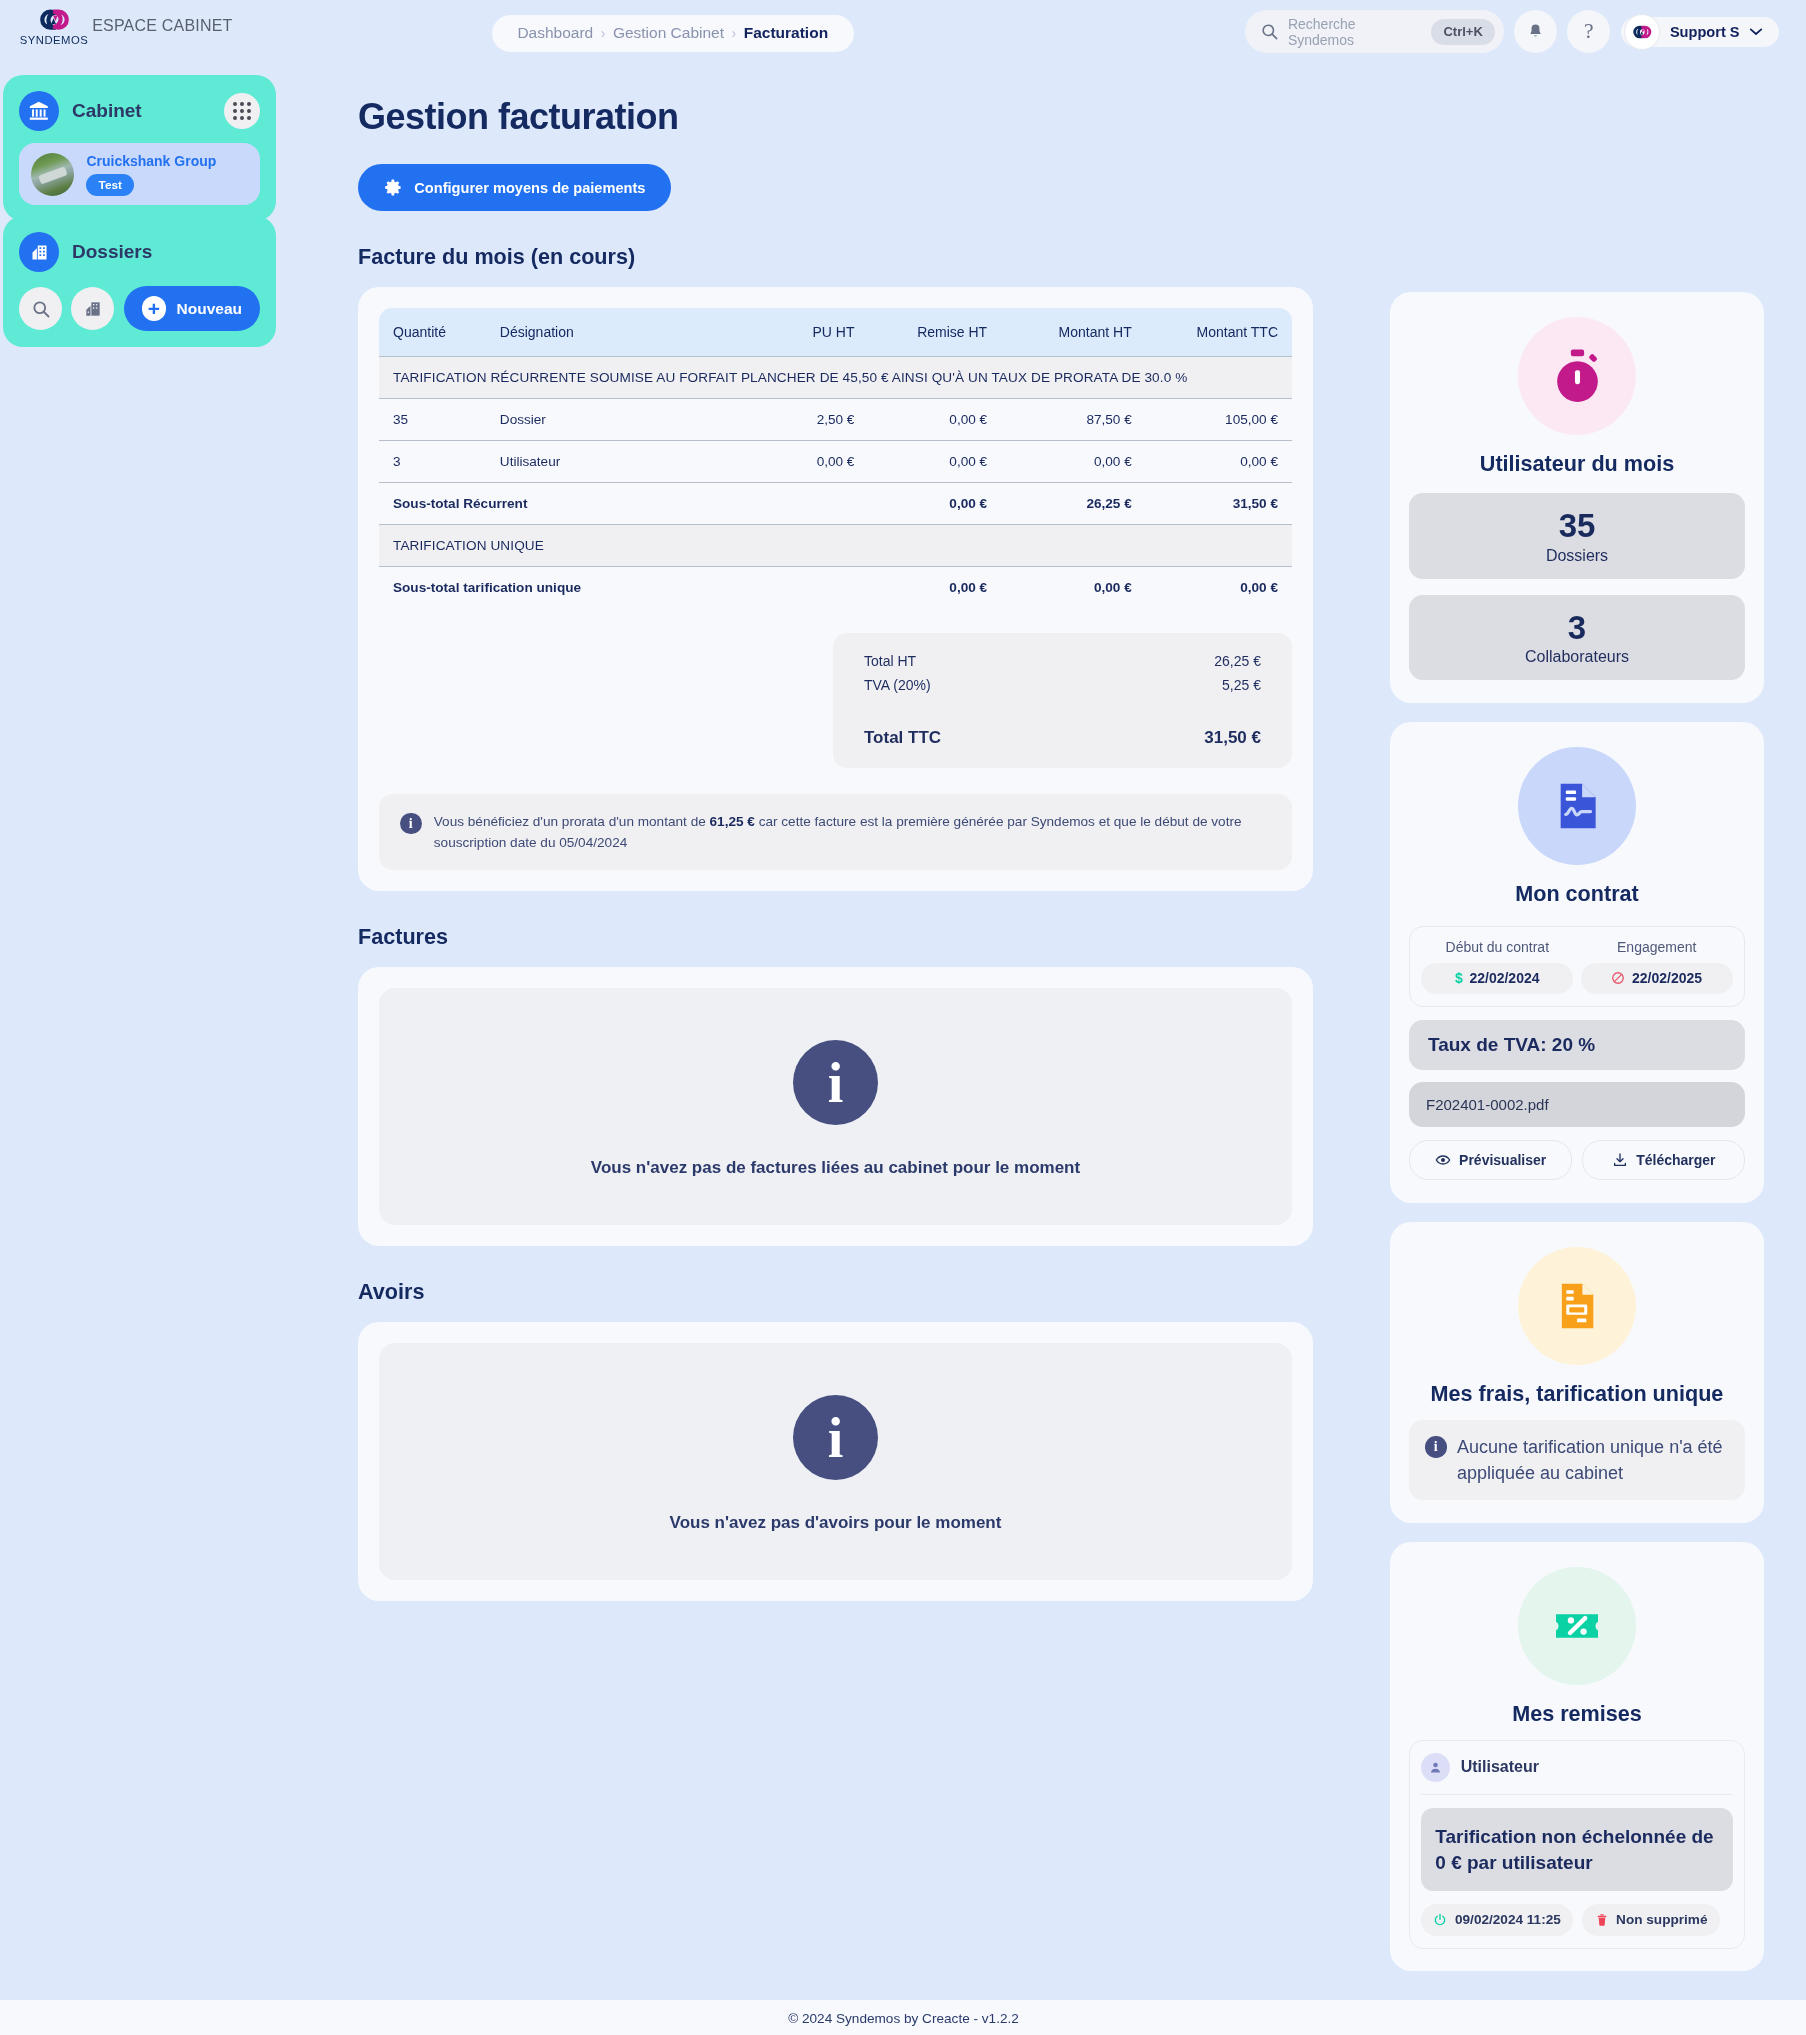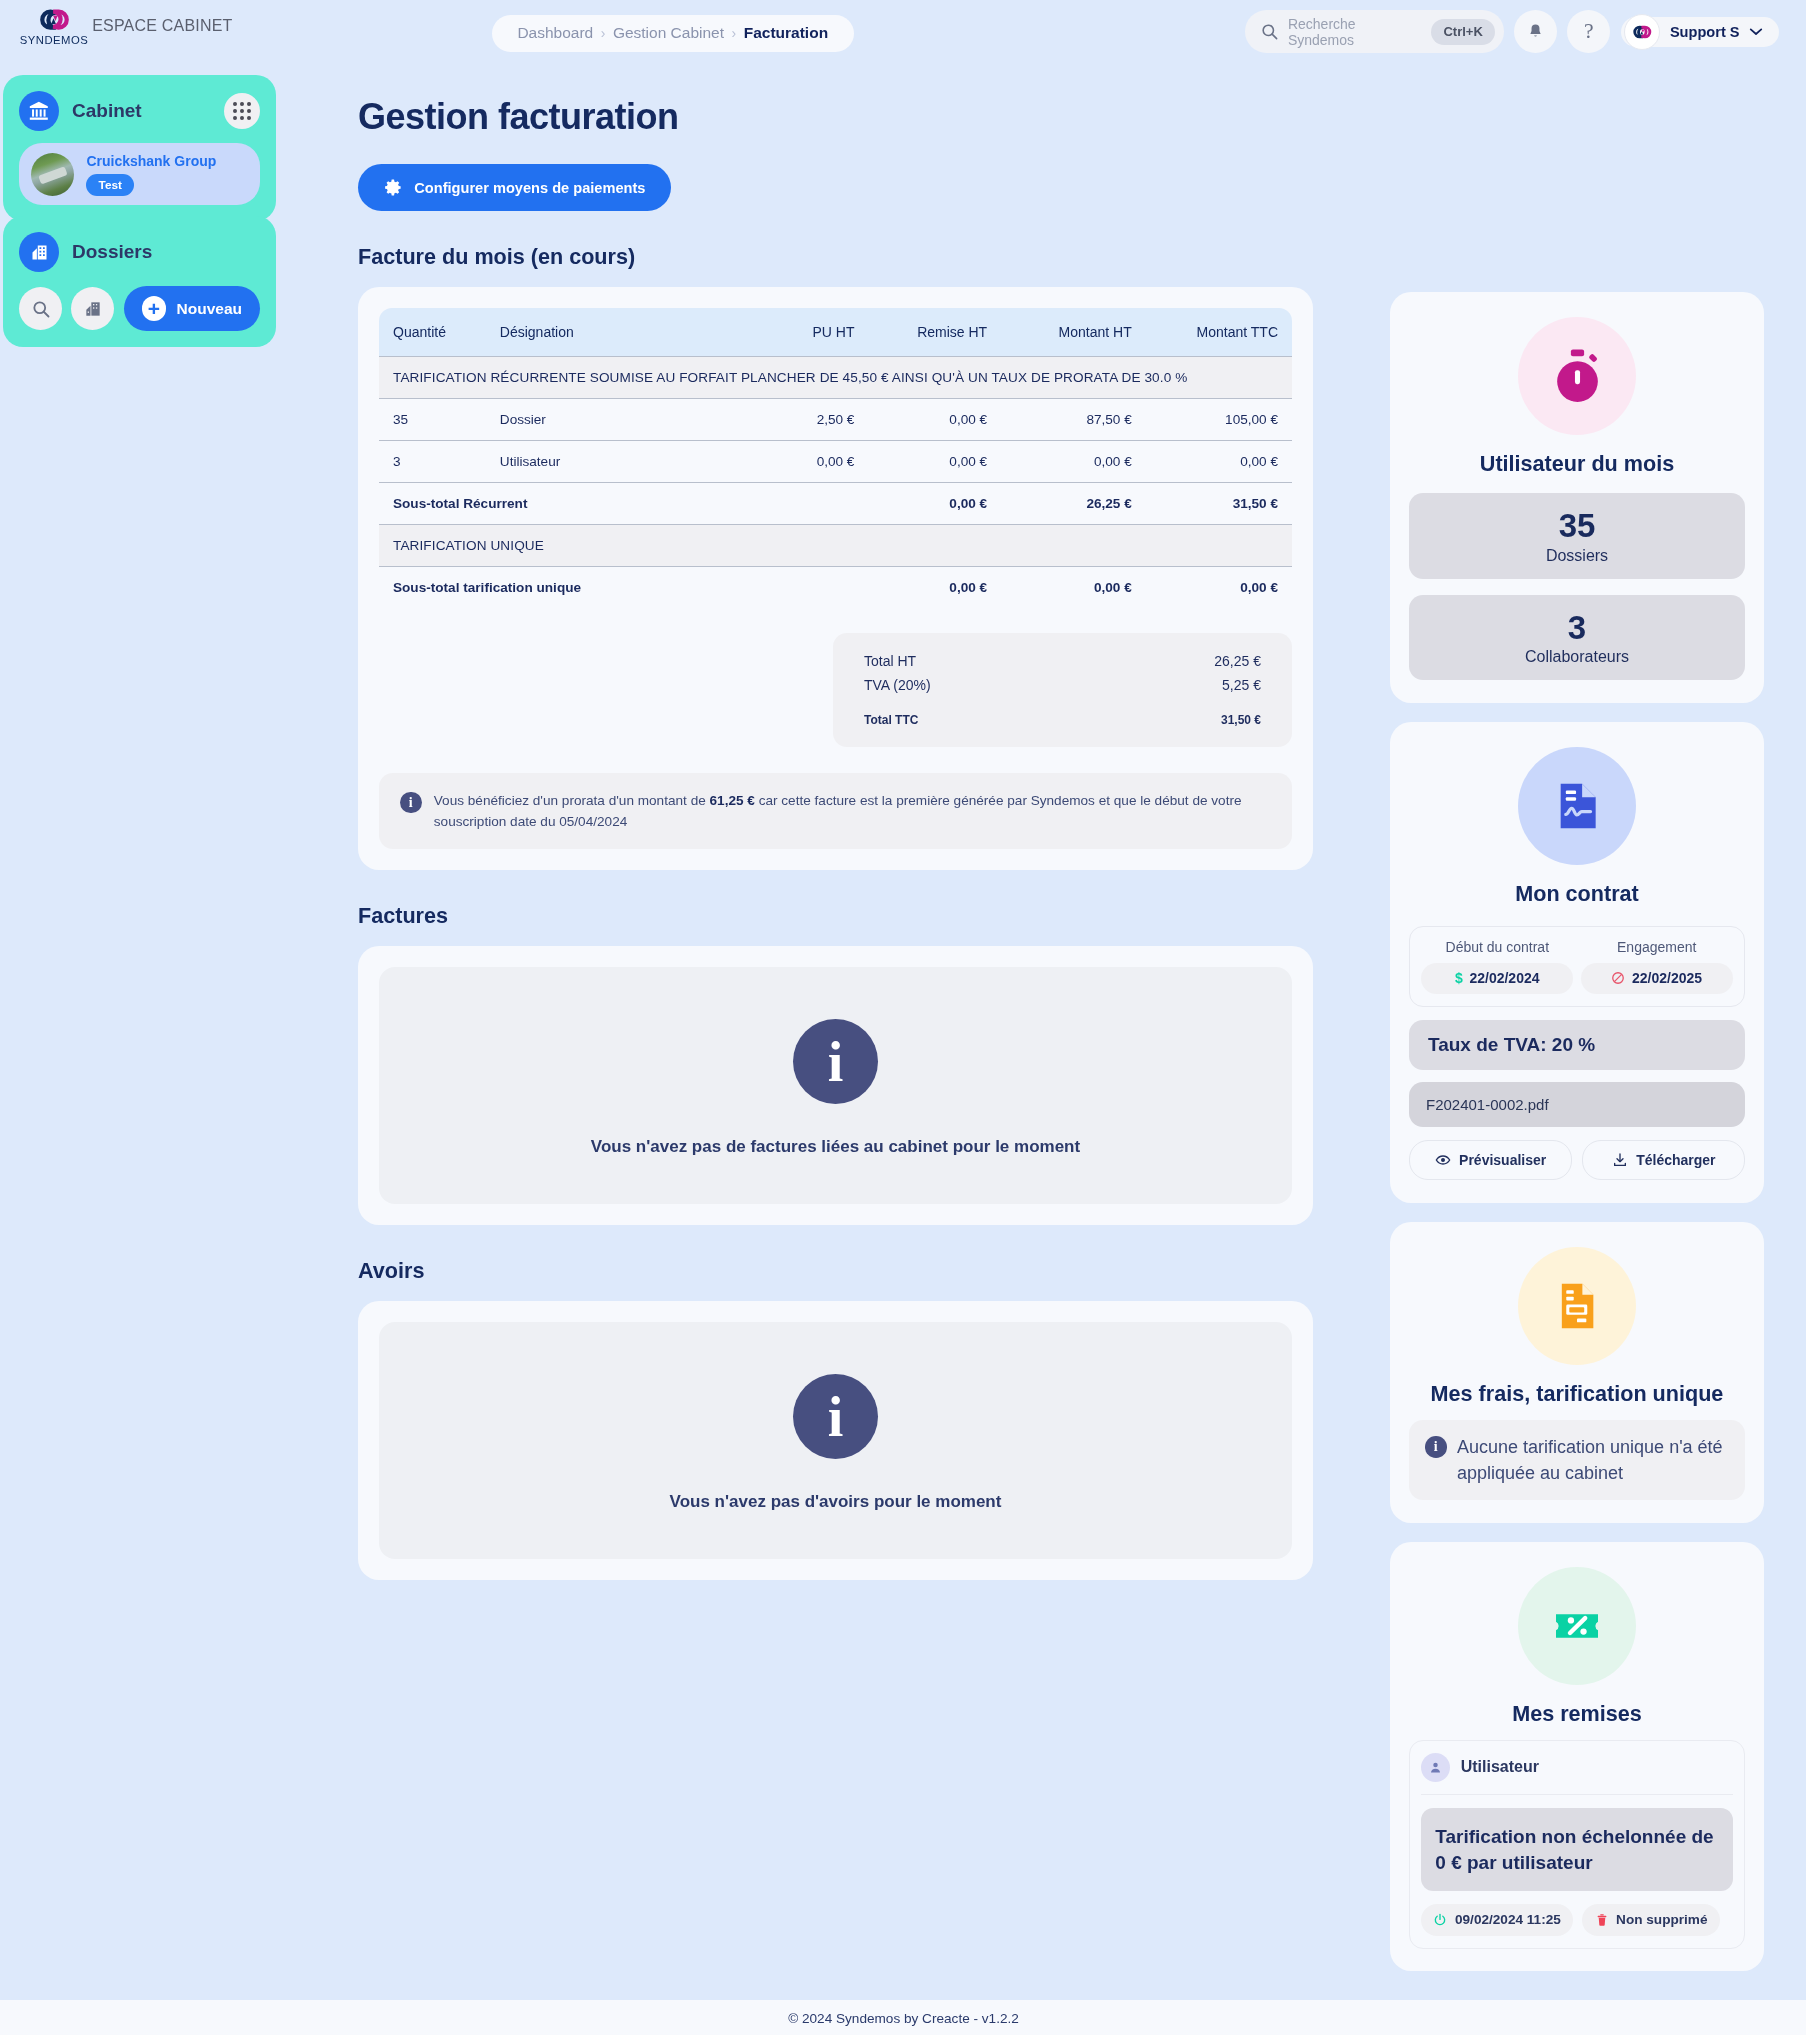--- a/index.html
+++ b/index.html
@@ -71,21 +71,21 @@
   .side-title { font-size: 19px; color: #2d3867; font-weight: bold; }
   .grid-btn {
     position: absolute; right: 0; top: 1.9px;
     width: 36px; height: 36px; border-radius: 50%; background: #f0f0f3;
     display: flex; align-items: center; justify-content: center;
   }
   .dots { display: grid; grid-template-columns: repeat(3, 3.8px); gap: 3.3px; }
   .dots i { width: 3.8px; height: 3.8px; background: #4c4c57; border-radius: 50%; display: block; }
 
   .org-row {
-    margin-top: 12.2px; background: #c9d9fb; border-radius: 23px;
+    margin-top: 12.2px; background: #c9d9fb; border-radius: 16px;
     display: flex; align-items: center; gap: 12.2px; padding: 9.4px 12.2px;
   }
   .org-ava {
     width: 43px; height: 43px; border-radius: 50%; flex: none; overflow: hidden;
     background: linear-gradient(160deg,#4e7b3d 0%,#6e9a52 28%,#9fb9b0 45%,#8fa7a4 55%,#5c7f46 78%,#3d5e33 100%);
     position: relative;
   }
   .org-ava::after{
     content:""; position:absolute; left:18%; top:42%; width:64%; height:22%;
     background:#cfd8d4; border-radius:2.8px; transform:rotate(-20deg);
@@ -142,21 +142,21 @@
   .col-q  { width: 113px; }
   .col-d  { width: 292px; }
   .col-pu { width: 141px; }
   .col-r  { width: 141px; }
   .col-ht { width: 155px; }
   .col-ttc{ width: 155px; }
 
   .totals-wrap { display: flex; justify-content: flex-end; margin-top: 25.4px; }
   .totals { background: #f0f0f3; border-radius: 14px; width: 459px; padding: 20px 31px; }
   .trow { display: flex; justify-content: space-between; font-size: 14px; color: #1e2c5e; margin-bottom: 7.5px; }
-  .trow.big { font-size: 12px; font-weight: bold; margin-top: 20px; margin-bottom: 0; gap: 15px; }
+  .trow.big { font-size: 17px; font-weight: bold; margin-top: 35px; margin-bottom: 0; gap: 15px; }
 
   .note {
     margin-top: 26px; background: #f0f0f3; border-radius: 14px; padding: 17px 21px;
     display: flex; gap: 12.2px; align-items: flex-start;
   }
   .i-badge {
     width: 21.6px; height: 21.6px; border-radius: 50%; background: #474f80; color: #fff; flex: none;
     display: flex; align-items: center; justify-content: center; font-size: 14px;
     font-family: "Liberation Serif", serif; font-weight: bold; margin-top: 1.9px;
   }

